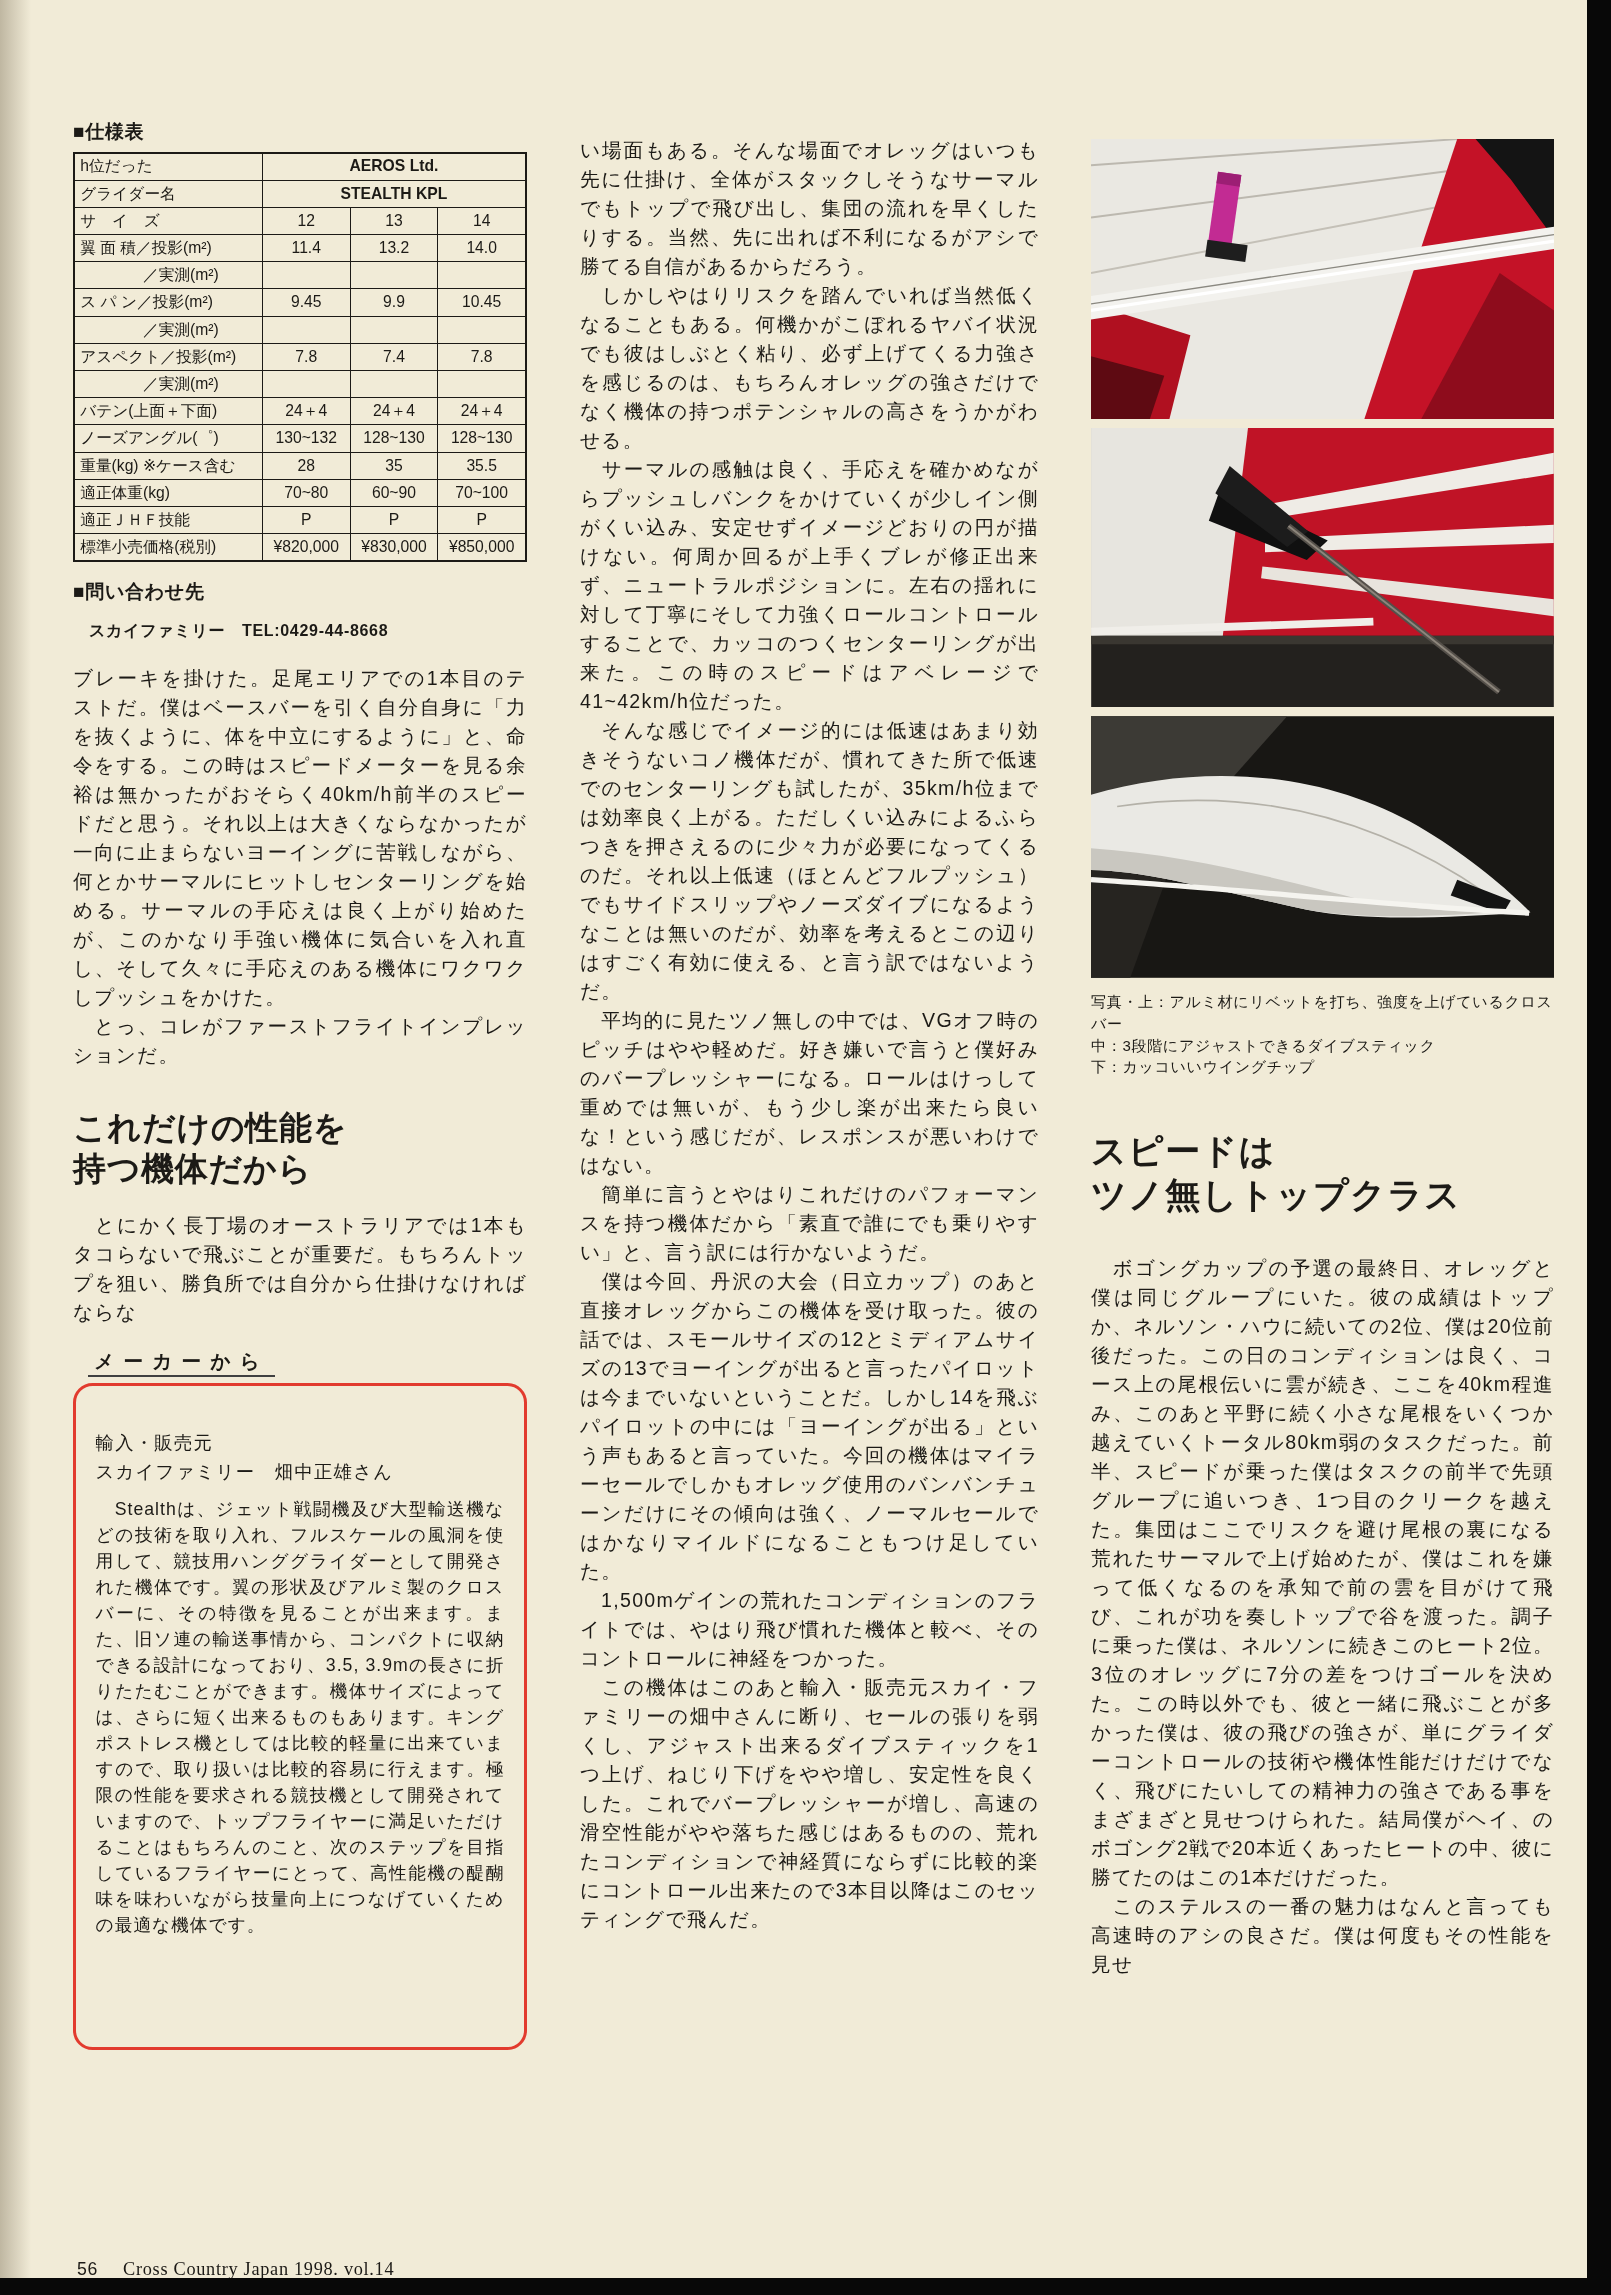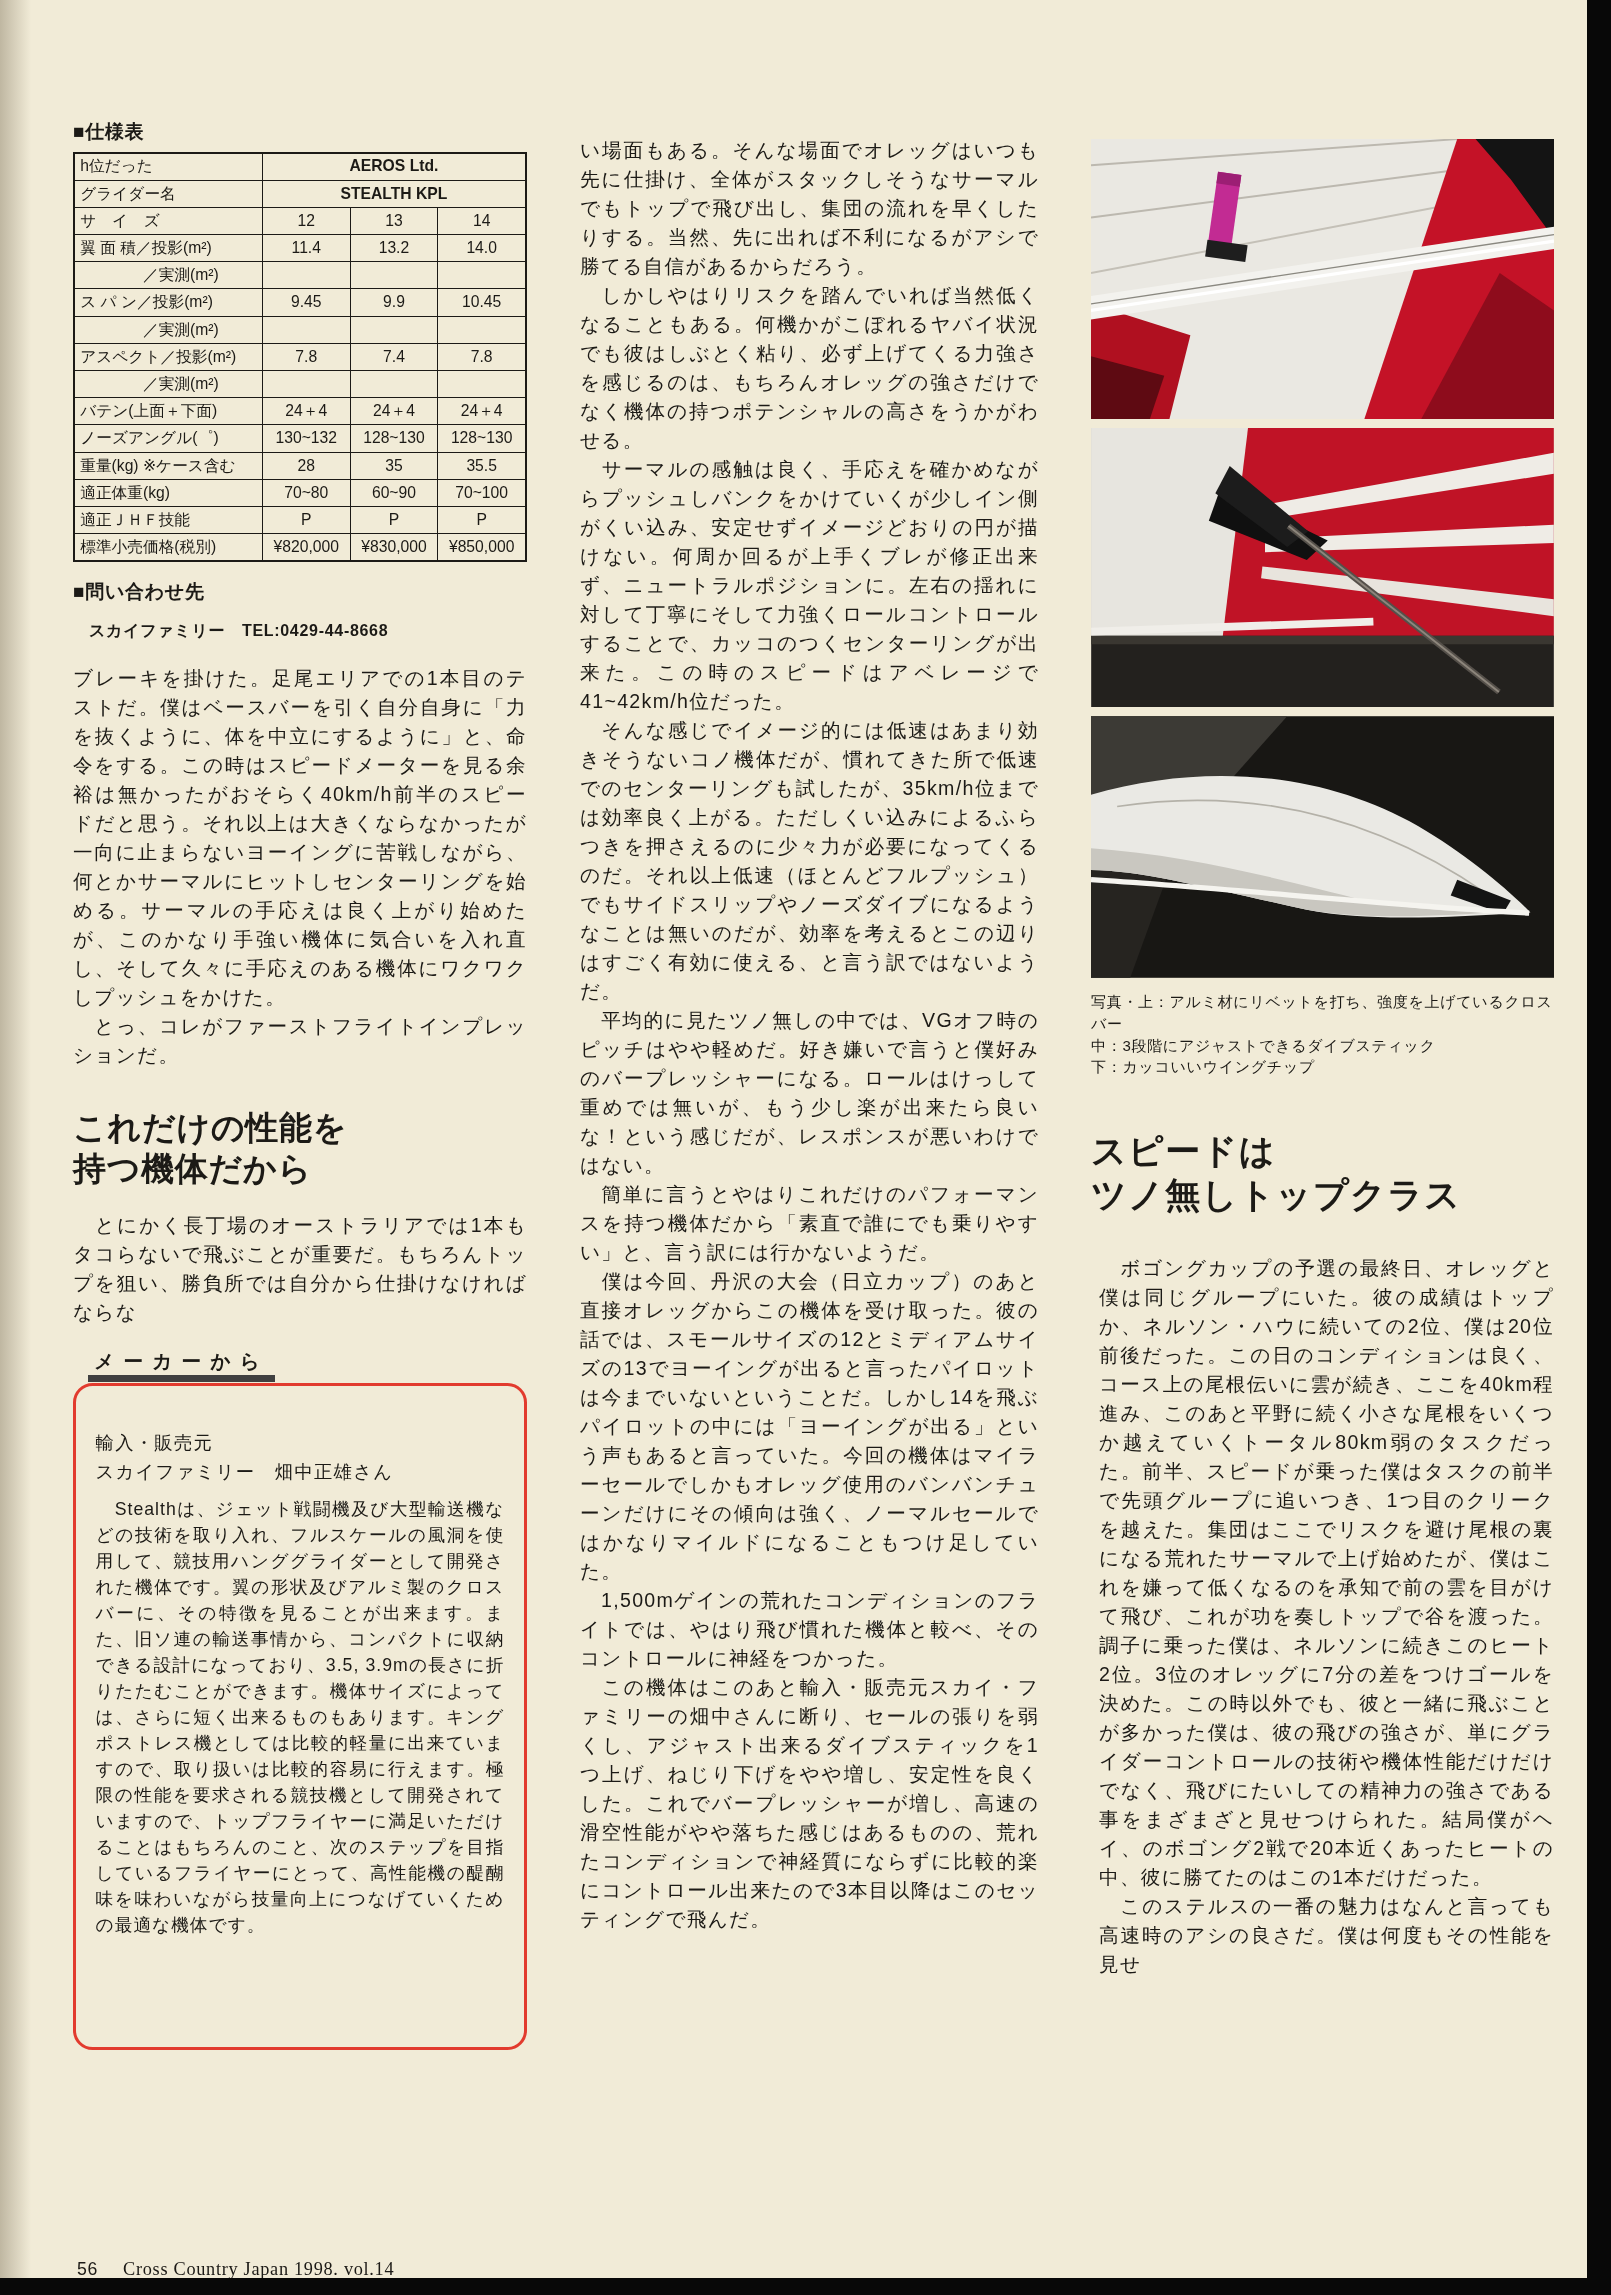--- a/index.html
+++ b/index.html
@@ -35,32 +35,32 @@
   #col1 .body-text{margin-top:22px;}
 
   .h-col1{margin-top:37px;}
   .h-col1 div{font-size:33px;line-height:41px;font-weight:bold;letter-spacing:0.7px;}
   .after-heading{margin-top:27.5px;}
 
   .maker-box{position:relative;margin-top:56px;border:3.9px solid #e23b2e;border-radius:19.6px;
     padding:42px 19.6px 30px 19.6px;min-height:667px;box-sizing:border-box;}
   .maker-label{position:absolute;top:-38px;left:11.8px;background:transparent;
     font-size:19.6px;font-weight:bold;letter-spacing:9.2px;padding:0 6.5px;
-    border-bottom:7px solid #404040;}
+    border-bottom:2px solid #404040;}
   .maker-lines div{font-size:18.3px;line-height:29px;letter-spacing:1.3px;}
   .maker-body{margin-top:10px;font-size:17.7px;line-height:26px;letter-spacing:1px;text-align:justify;}
 
   .photo{display:block;width:463px;}
   .photo + .photo{margin-top:9.2px;}
   .caption{margin-top:13px;}
   .caption div{font-size:15px;line-height:21.6px;letter-spacing:0.7px;}
 
   .h-col3{margin-top:51px;}
   .h-col3 div{font-size:35px;line-height:44px;font-weight:bold;letter-spacing:1.3px;}
-  #col3 .body-text{margin-top:37px;margin-left:8px;}
+  #col3 .body-text{margin-top:37px;}
 
   .footer{position:absolute;left:77px;top:2259px;display:flex;align-items:baseline;gap:25px;}
   .footer .pagenum{font-size:17.7px;letter-spacing:0.7px;text-align:right;}
   .footer .mag{font-family:"Liberation Serif","DejaVu Serif",serif;font-size:18.3px;letter-spacing:0.7px;}
 </style>
 </head>
 <body>
 
 <div class="edge-left"></div>
 

